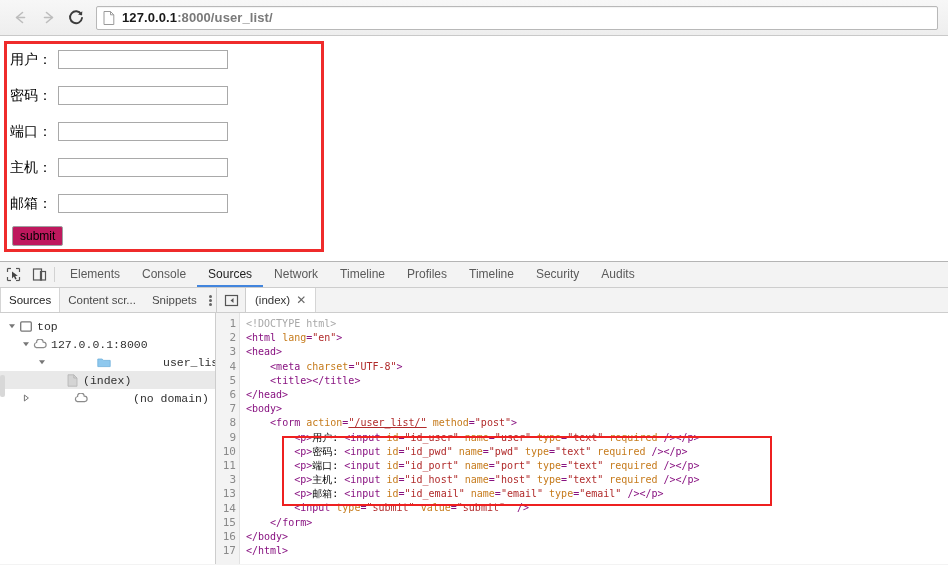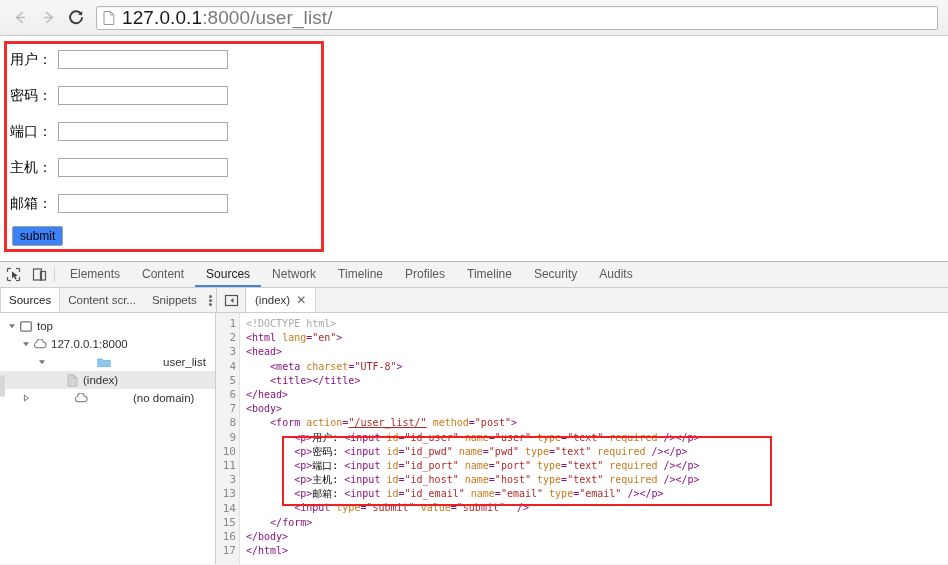--- a/index.html
+++ b/index.html
@@ -24,21 +24,21 @@
     border:0;background:transparent;cursor:default;
   }
   .nav-btn svg{display:block;}
   .omnibox{
     flex:1;height:24px;margin-left:6px;margin-right:4px;
     background:#fff;border:1px solid #b8b8b8;border-radius:2px;
     display:flex;align-items:center;padding:0 6px;box-sizing:border-box;
     box-shadow:inset 0 1px 1px rgba(0,0,0,.05);
   }
   .page-icon{width:12px;height:14px;margin-right:7px;flex:0 0 12px;}
-  .url-text{font-size:19px;letter-spacing:.1px;white-space:nowrap;font-family:"Liberation Sans",sans-serif;}
+  .url-text{font-size:13px;letter-spacing:.1px;white-space:nowrap;font-family:"Liberation Sans",sans-serif;font-weight:bold;}
   .url-host{color:#1a1a1a;}
   .url-rest{color:#7a7a7a;}
 
   
   .viewport{
     flex:0 0 225px;height:225px;background:#fff;position:relative;overflow:hidden;
   }
   .redbox-page{
     position:absolute;left:4px;top:5px;width:320px;height:211px;
     border:3px solid #ef2b2b;box-sizing:border-box;pointer-events:none;
@@ -50,21 +50,21 @@
     font-size:14px;color:#000;width:48px;flex:0 0 48px;white-space:nowrap;
   }
   .form-input{
     width:170px;height:19px;box-sizing:border-box;
     border:1px solid #a9a9a9;background:#fff;outline:none;
     font-family:"Liberation Sans",sans-serif;font-size:12px;padding:1px 2px;
   }
   .submit-btn{
     margin-left:2px;margin-top:2px;
     font-family:"Liberation Sans",sans-serif;font-size:12px;
-    padding:2px 7px;background:#3b82f6;
+    padding:2px 7px;background:#be185d;
     border:1px solid #a0a0a0;border-radius:2px;color:#000;cursor:default;
   }
 
   
   .devtools{flex:1;display:flex;flex-direction:column;background:#f3f3f3;border-top:1px solid #b4b4b4;min-height:0;}
   .dt-toolbar{
     height:25px;flex:0 0 25px;display:flex;align-items:stretch;
     background:#f3f3f3;border-bottom:1px solid #cdcdcd;
   }
   .dt-icon-btn{
@@ -100,21 +100,21 @@
   }
   .file-tab .close{color:#666;font-size:12px;line-height:1;cursor:default;}
 
   .dt-body{flex:1;display:flex;min-height:0;}
   .tree-pane{
     width:216px;flex:0 0 216px;background:#fff;border-right:1px solid #cdcdcd;
     overflow:hidden;padding-top:4px;box-sizing:border-box;position:relative;
   }
   .tree-row{
     display:flex;align-items:center;height:18px;font-size:11.5px;color:#303030;
-    cursor:default;white-space:nowrap;font-family:Liberation Sans, sans-serif;
+    cursor:default;white-space:nowrap;font-family:Liberation Mono, monospace;
   }
   .tree-row.selected{background:#e9e9e9;}
   .tw{width:12px;flex:0 0 12px;display:flex;align-items:center;justify-content:center;}
   .tw svg{display:block;}
   .ticon{width:16px;flex:0 0 16px;display:flex;align-items:center;justify-content:center;margin-right:3px;}
   .scroll-nub{position:absolute;left:0;top:62px;width:5px;height:22px;background:#d8d8d8;border-radius:2px;}
 
   .editor-pane{flex:1;background:#fff;display:flex;min-width:0;position:relative;overflow:hidden;}
   .gutter{
     width:24px;flex:0 0 24px;background:#f3f3f3;border-right:1px solid #e2e2e2;
@@ -221,21 +221,21 @@
       </div>
       <div class="dt-icon-btn">
         <svg width="15" height="15" viewBox="0 0 15 15">
           <rect x="1.5" y="2" width="8" height="11" fill="none" stroke="#555" stroke-width="1.2"></rect>
           <rect x="8.5" y="4.5" width="5" height="8.5" fill="none" stroke="#555" stroke-width="1.2"></rect>
         </svg>
       </div>
       <div class="dt-sep"></div>
       <div class="dt-tabs">
         <div class="dt-tab">Elements</div>
-        <div class="dt-tab">Content</div>
+        <div class="dt-tab">Console</div>
         <div class="dt-tab active" style="border-bottom-color: rgb(66, 133, 221);">Sources</div>
         <div class="dt-tab">Network</div>
         <div class="dt-tab">Timeline</div>
         <div class="dt-tab">Profiles</div>
         <div class="dt-tab">Timeline</div>
         <div class="dt-tab">Security</div>
         <div class="dt-tab">Audits</div>
       </div>
     </div>
 

